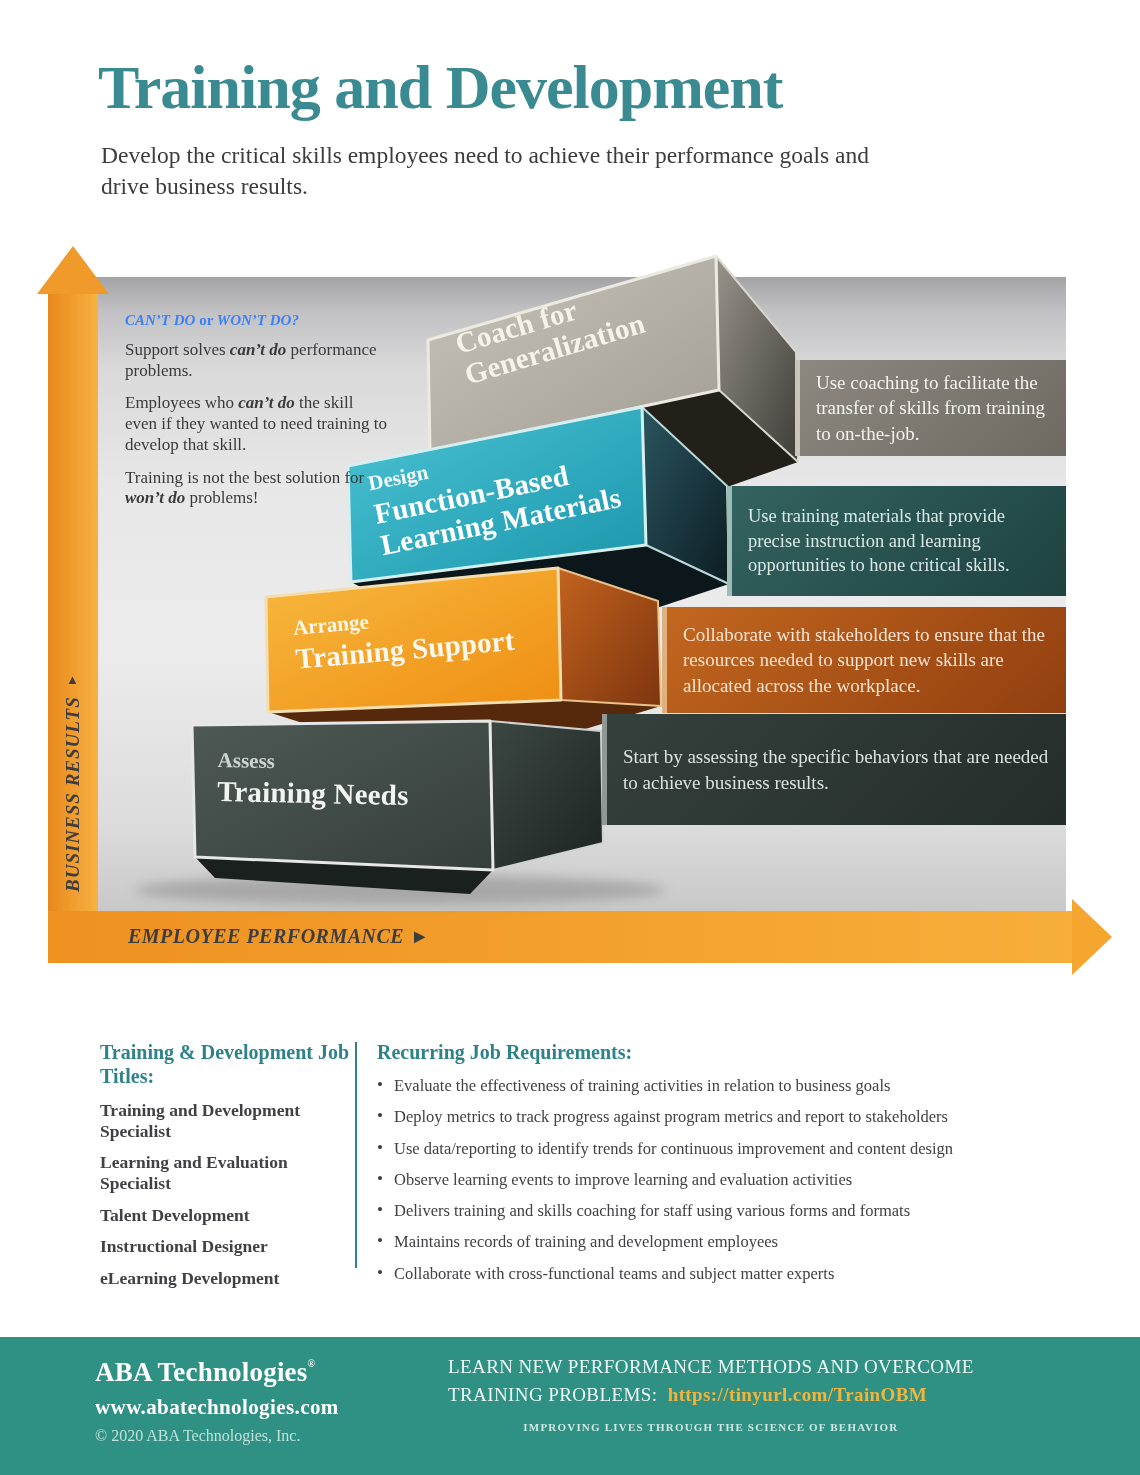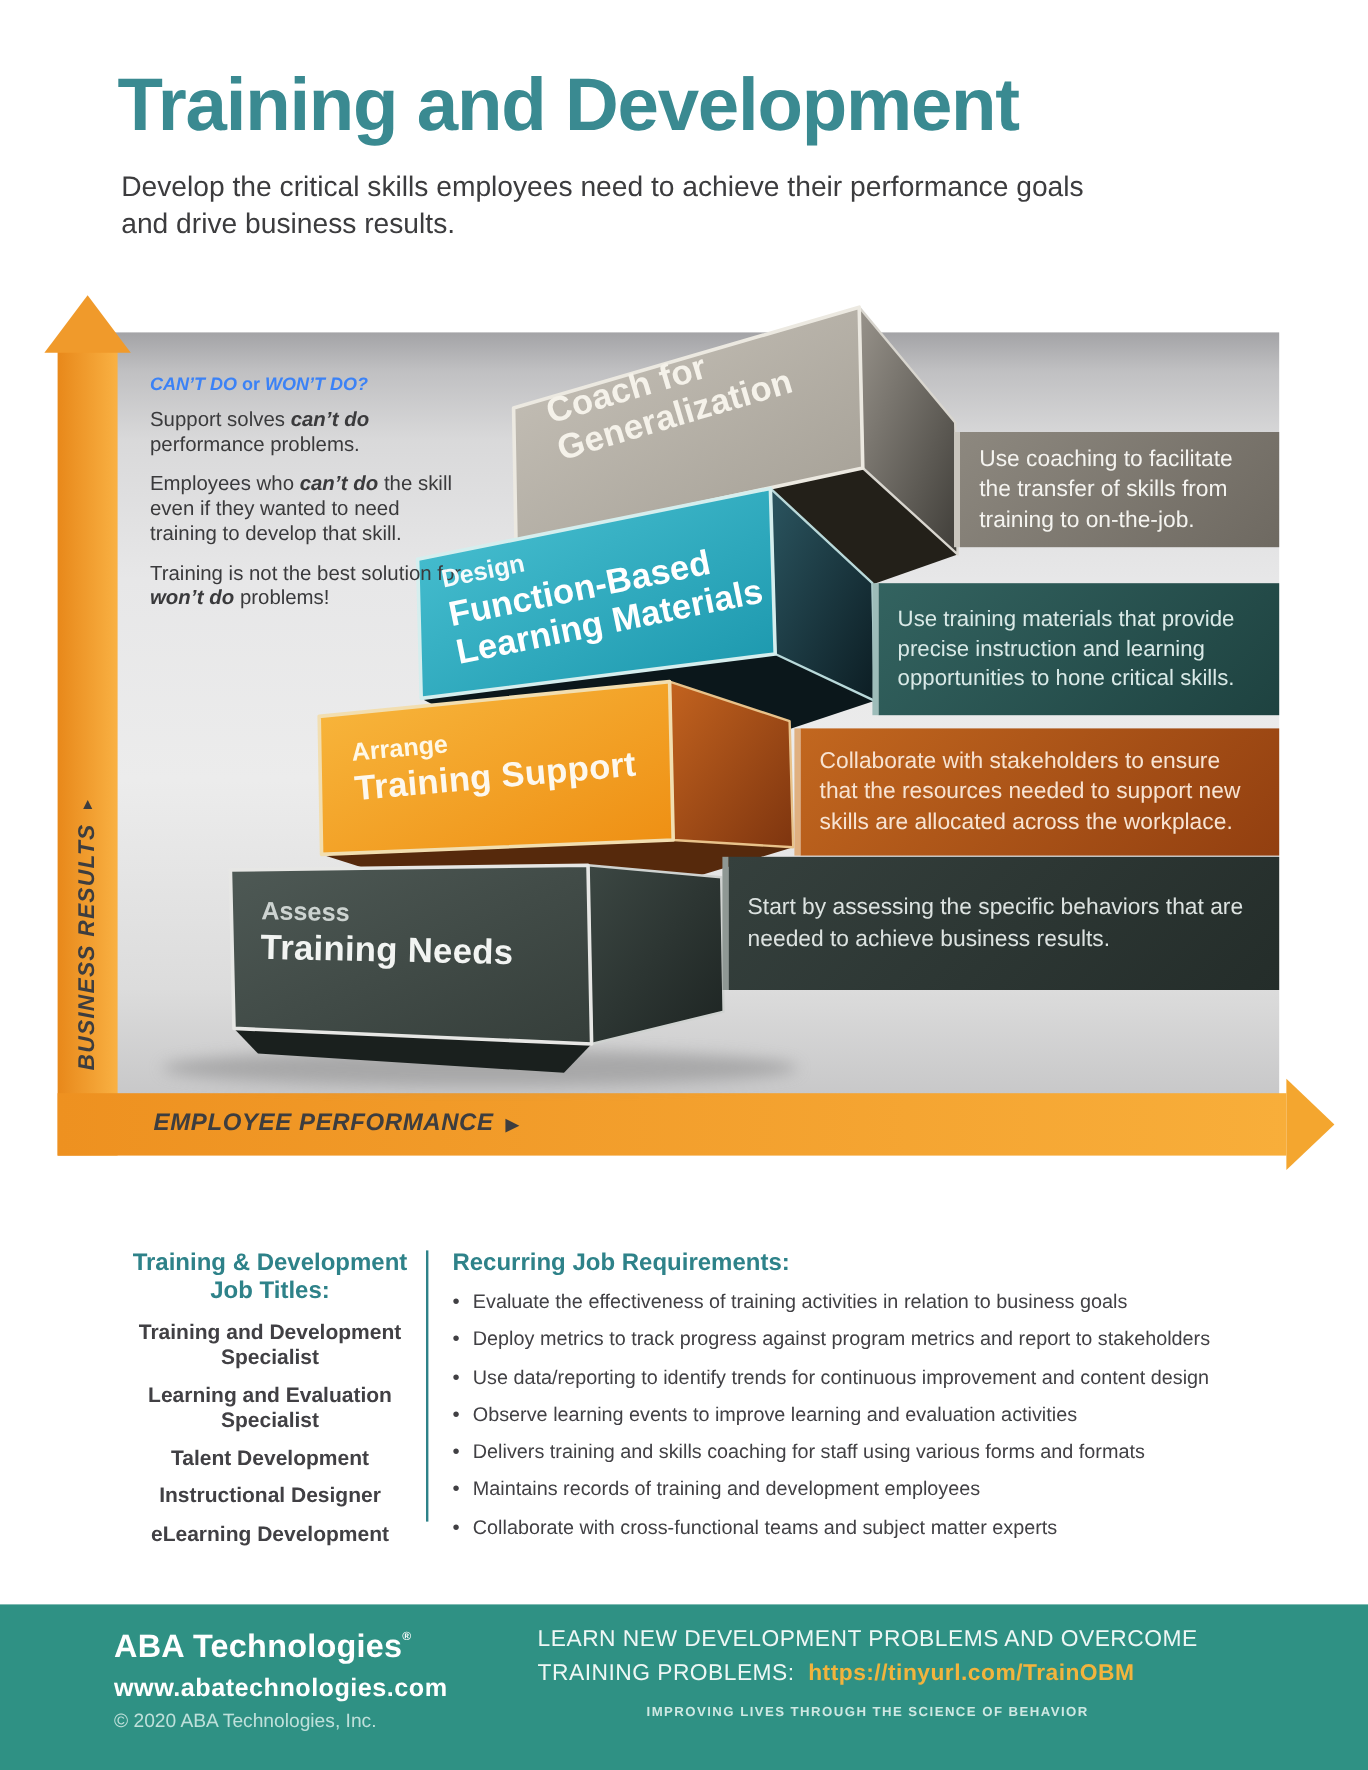--- a/index.html
+++ b/index.html
@@ -1,17 +1,17 @@
 <!DOCTYPE html>
 <html><head>
 <meta charset="utf-8">
 <style>
   html,body{margin:0;padding:0;background:#ffffff;}
   .page{position:relative;width:1140px;height:1475px;background:#ffffff;overflow:hidden;
-        font-family:Liberation Sans, sans-serif;color:#3a3a3c;}
+        font-family:Liberation Serif, serif;color:#3a3a3c;}
   .abs{position:absolute;}
 
   
   .title{left:98px;top:52px;font-size:62px;font-weight:bold;color:#3a8a91;letter-spacing:-1px;}
   .subtitle{left:101px;top:140px;width:820px;font-size:23.5px;line-height:1.34;color:#3c3c3e;}
 
   
   .callout{left:125px;top:312px;width:264px;}
   .co-h{font-size:15px;font-weight:bold;color:#3b82f6;margin-bottom:11px;}
   .co-h i{font-style:italic;}
@@ -43,21 +43,21 @@
 
   .y-axis{left:56px;top:892px;width:248px;height:34px;transform:rotate(-90deg);transform-origin:0 0;
           display:flex;align-items:center;gap:9px;font-size:19px;font-weight:bold;font-style:italic;
           letter-spacing:1px;color:#3d3d3f;}
   .y-axis .arr{display:inline-block;transform:rotate(90deg);font-size:13px;font-style:normal;}
   .x-axis{left:128px;top:925px;display:flex;align-items:center;gap:10px;font-size:20px;font-weight:bold;
           font-style:italic;letter-spacing:.5px;color:#3d3d3f;}
   .x-axis .arr{font-size:14px;font-style:normal;}
 
   
-  .jobs{left:100px;top:1040px;width:250px;text-align:center;}
+  .jobs{left:100px;top:1040px;width:250px;}
   .col-h{font-size:20px;font-weight:bold;color:#2e8289;line-height:1.2;margin-bottom:12px;}
   .job-item{font-size:17.5px;font-weight:bold;color:#414044;line-height:1.18;margin-bottom:11px;}
   .divider{left:355px;top:1042px;width:2px;height:226px;background:#2e8289;}
   .reqs{left:377px;top:1040px;width:700px;}
   .req-item{position:relative;font-size:16.5px;color:#414044;line-height:1.2;margin-bottom:11.5px;padding-left:17px;}
   .req-item::before{content:"•";position:absolute;left:0;top:-1px;font-size:17px;color:#414044;}
 
   
   .footer{left:0;top:1337px;width:1140px;height:138px;background:#2f9184;}
   .f-left{position:absolute;left:95px;top:20px;}
@@ -227,19 +227,19 @@
     <div class="req-item">Collaborate with cross-functional teams and subject matter experts</div>
   </div>
 
   <div class="abs footer">
     <div class="f-left">
       <div class="f-brand"><span>ABA Technologies</span><sup>®</sup></div>
       <div class="f-url">www.abatechnologies.com</div>
       <div class="f-copy">© 2020 ABA Technologies, Inc.</div>
     </div>
     <div class="f-right">
-      <div class="f-promo">LEARN NEW DEVELOPMENT PROBLEMS AND OVERCOME</div>
+      <div class="f-promo">LEARN NEW PERFORMANCE METHODS AND OVERCOME</div>
       <div class="f-promo"><span>TRAINING PROBLEMS:</span>&nbsp;&nbsp;<a class="f-link" href="#">https://tinyurl.com/TrainOBM</a></div>
       <div class="f-tag">IMPROVING LIVES THROUGH THE SCIENCE OF BEHAVIOR</div>
     </div>
   </div>
 
 </div>
 
 </body></html>

